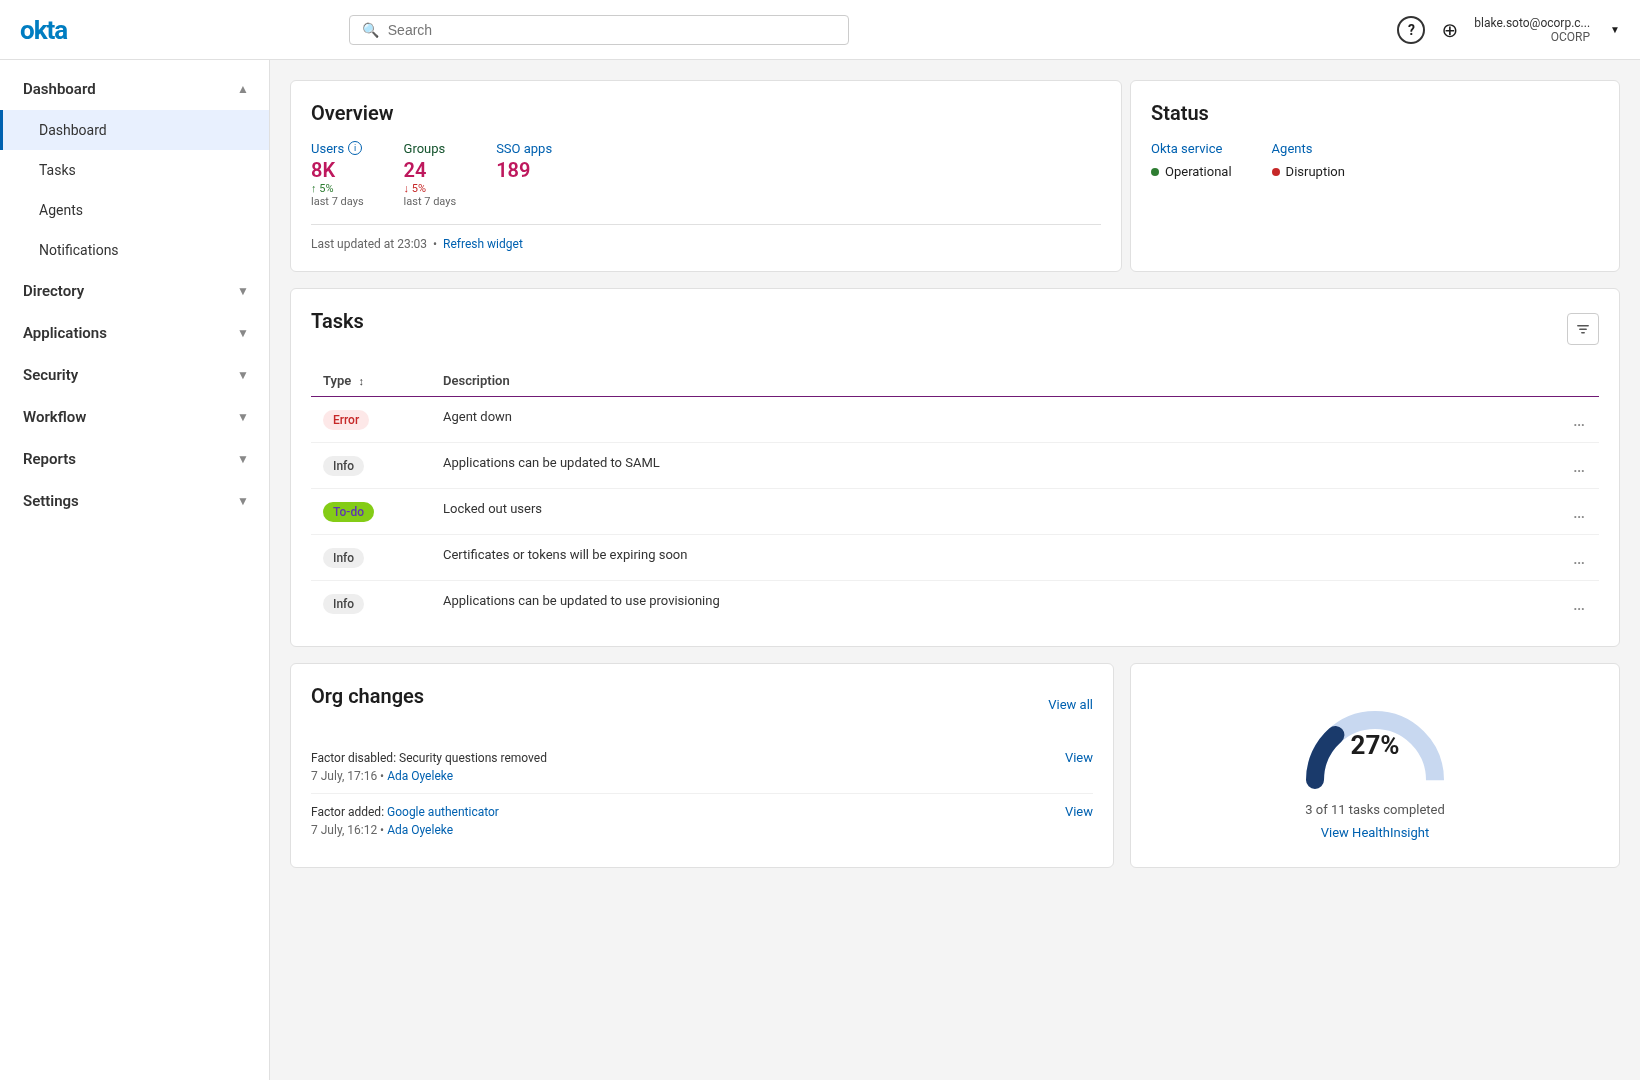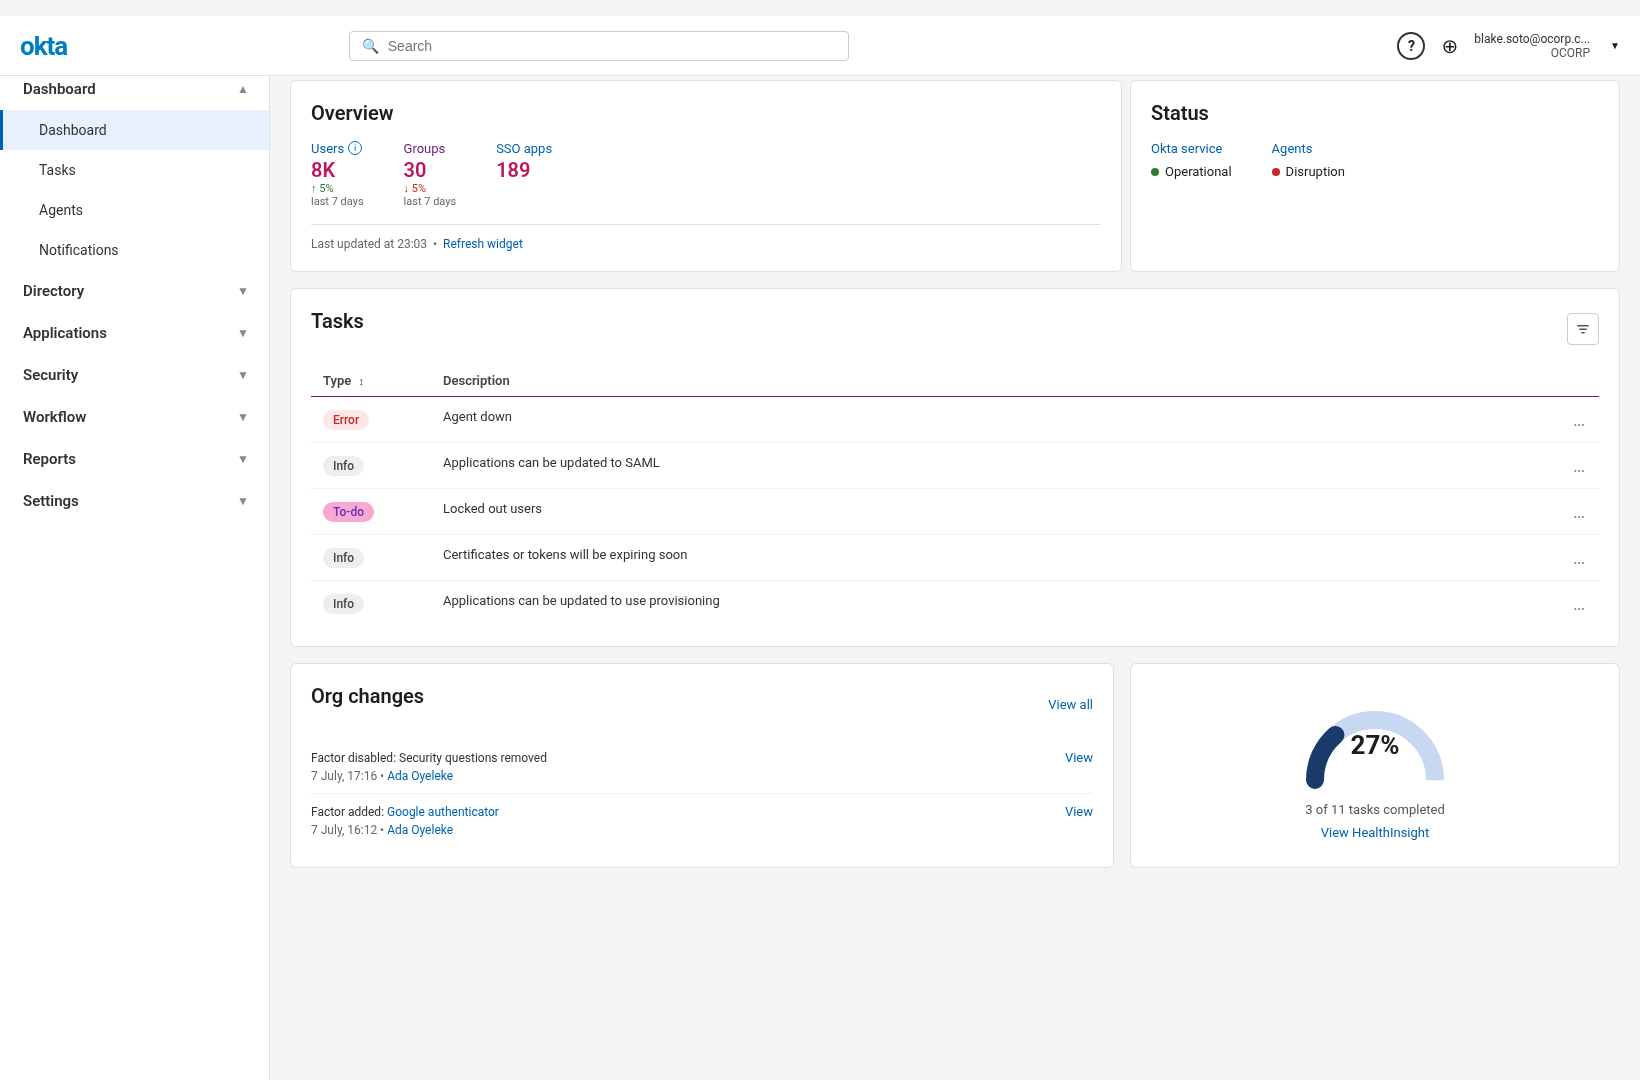--- a/index.html
+++ b/index.html
@@ -2,21 +2,21 @@
 <html><head>
   <meta charset="utf-8">
   <style>
     * { box-sizing: border-box; margin: 0; padding: 0; }
     body { font-family: -apple-system, BlinkMacSystemFont, 'Segoe UI', Roboto, sans-serif; background: #f4f4f4; color: #1d1d1d; font-size: 14px; }
 
     
     .topnav {
       display: flex; align-items: center; height: 60px;
       background: #fff; border-bottom: 1px solid #e0e0e0;
-      padding: 0 20px; gap: 16px; position: fixed; top: 16px; left: 0; right: 0; z-index: 100;
+      padding: 0 20px; gap: 16px; position: fixed; top: 0; left: 0; right: 0; z-index: 100;
     }
     .logo { display: flex; align-items: center; }
     .logo-text { font-size: 26px; font-weight: 700; color: #007dc1; letter-spacing: -1px; }
     .search-bar {
       flex: 1; max-width: 500px; margin: 0 auto;
       display: flex; align-items: center;
       border: 1px solid #ccc; border-radius: 4px; padding: 6px 12px; background: #fff;
       gap: 8px;
     }
     .search-bar input {
@@ -90,21 +90,21 @@
     .tasks-table { width: 100%; border-collapse: collapse; }
     .tasks-table th { text-align: left; padding: 8px 12px; font-size: 13px; color: #444; font-weight: 600; border-bottom: 1px solid #701a75; }
     .tasks-table td { padding: 12px 12px; border-bottom: 1px solid #f0f0f0; font-size: 13px; color: #333; }
     .tasks-table tr:last-child td { border-bottom: none; }
     .sort-icon { font-size: 11px; margin-left: 4px; }
     .badge {
       display: inline-block; padding: 3px 10px; border-radius: 12px; font-size: 12px; font-weight: 500;
     }
     .badge-error { background: #fde8e8; color: #c62828; }
     .badge-info { background: #eeeeee; color: #444; }
-    .badge-todo { background: #f9a8d4; color: #5e35b1; }
+    .badge-todo { background: #84cc16; color: #5e35b1; }
     .ellipsis-btn { cursor: pointer; color: #888; font-size: 18px; letter-spacing: 2px; float: right; }
 
     
     .bottom-row { display: flex; gap: 16px; }
     .card-org { flex: 1; }
     .card-security { flex: 0 0 490px; }
 
     .org-header { display: flex; align-items: center; justify-content: space-between; margin-bottom: 16px; }
     .view-all-link { color: #0061b0; font-size: 13px; cursor: pointer; text-decoration: none; }
     .org-entry { padding: 10px 0; border-bottom: 1px solid #f0f0f0; }
@@ -203,23 +203,23 @@
             <div class="stat-label">
               <a href="#" style="color:#0061b0;text-decoration:none;">Users</a>
               <span class="info-icon">i</span>
             </div>
             <div class="stat-value">8K</div>
             <div class="stat-change up">↑ 5%</div>
             <div class="stat-sub">last 7 days</div>
           </div>
           <div class="stat-item">
             <div class="stat-label">
-              <a href="#" style="color:#701a75;text-decoration:none;">Groups</a>
-            </div>
-            <div class="stat-value">30</div>
+              <a href="#" style="color:#14532d;text-decoration:none;">Groups</a>
+            </div>
+            <div class="stat-value">24</div>
             <div class="stat-change down">↓ 5%</div>
             <div class="stat-sub">last 7 days</div>
           </div>
           <div class="stat-item">
             <div class="stat-label">
               <a href="#" style="color:#0061b0;text-decoration:none;">SSO apps</a>
             </div>
             <div class="stat-value">189</div>
           </div>
         </div>

